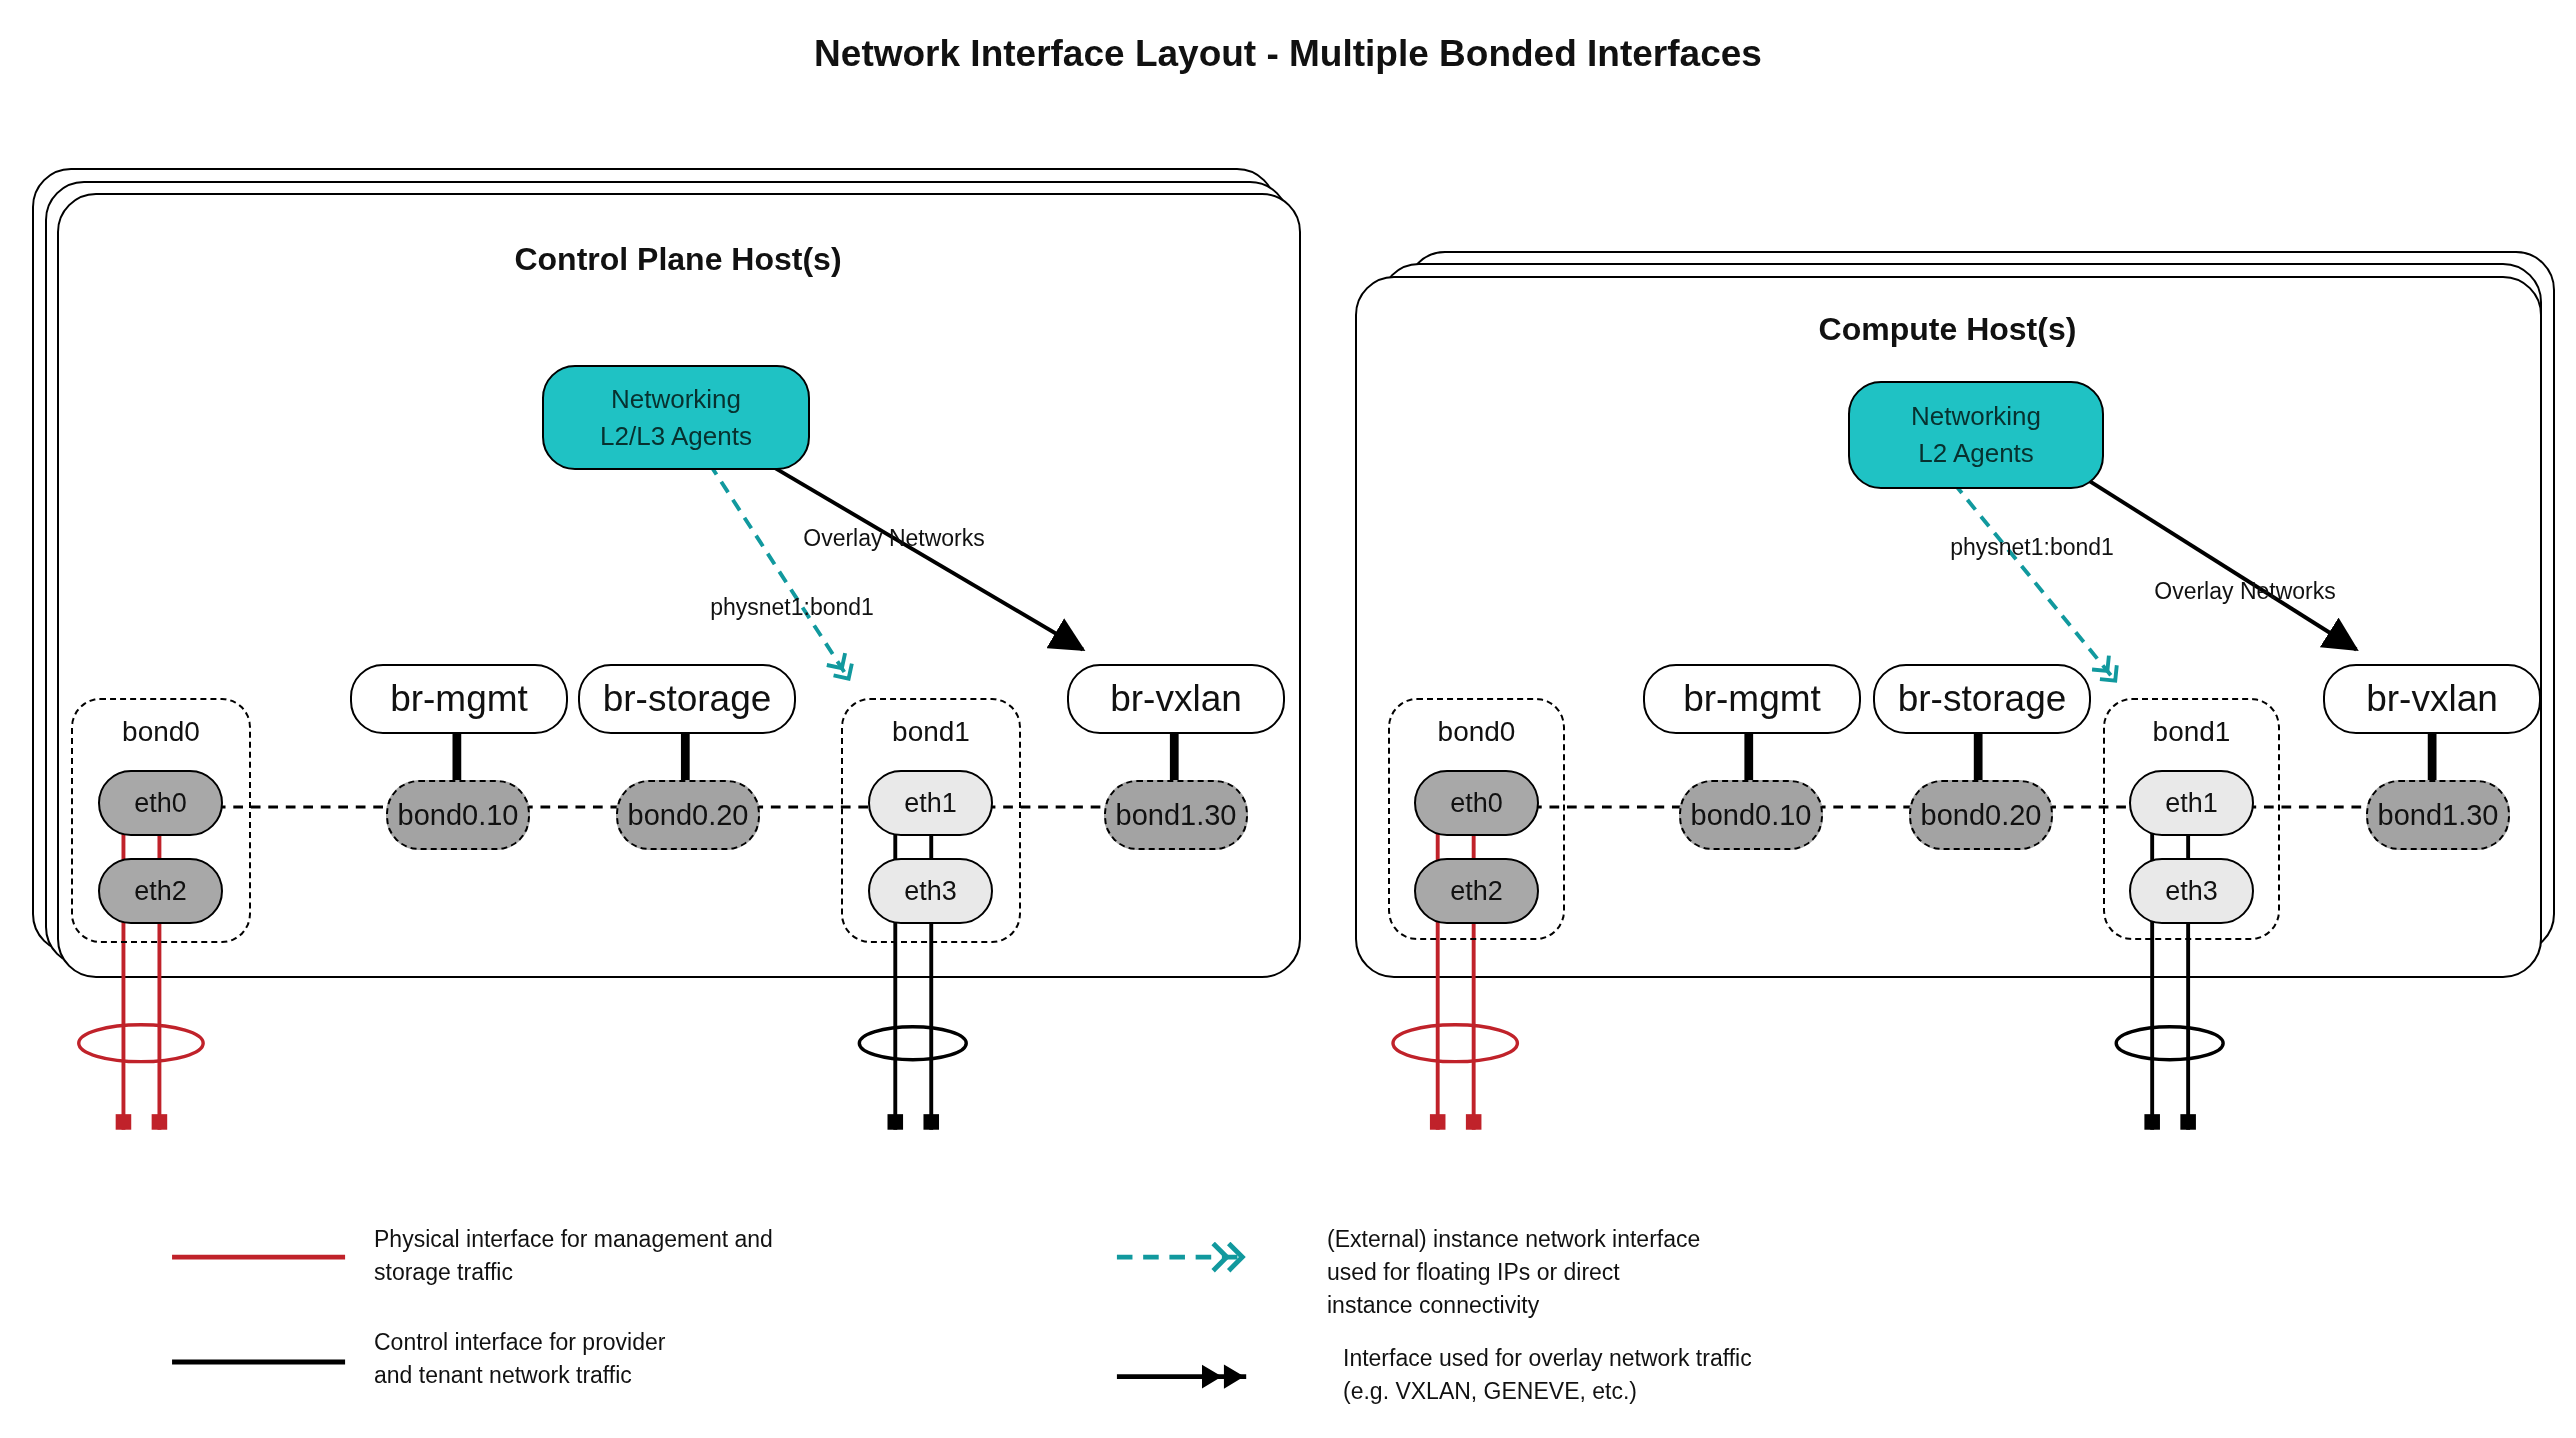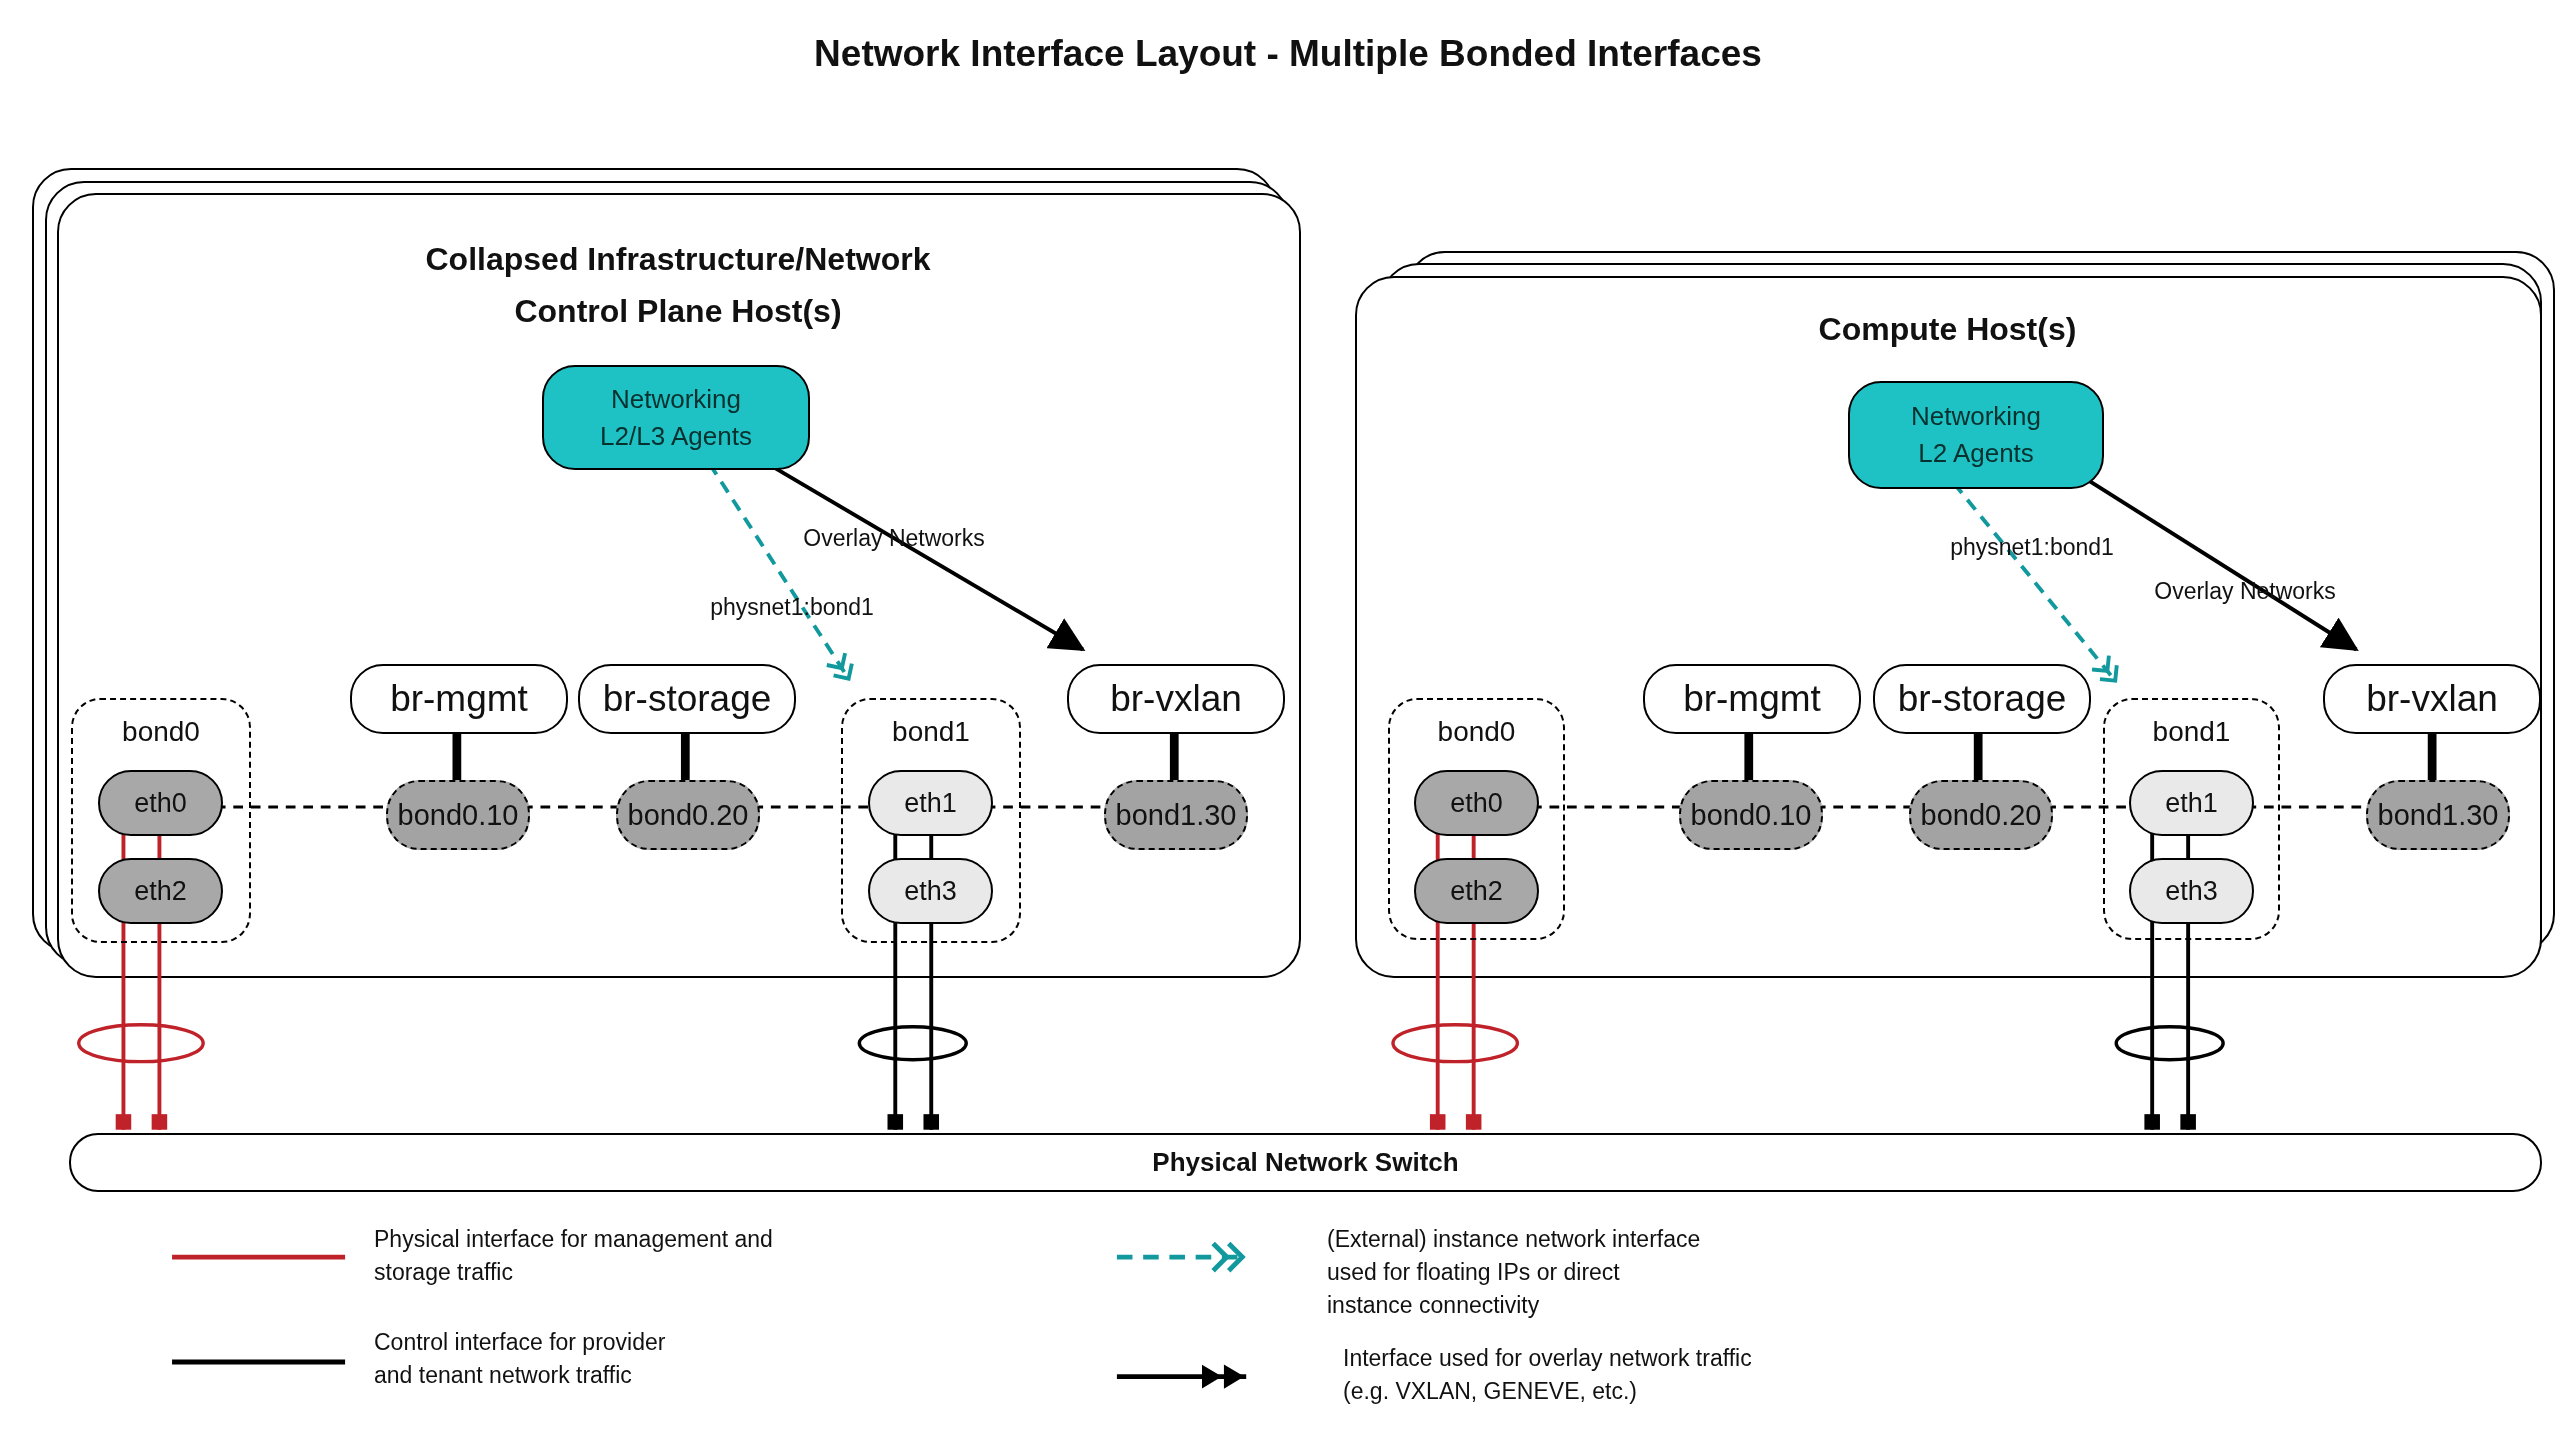--- a/index.html
+++ b/index.html
@@ -134,21 +134,20 @@
     <line x1="2010" y1="497" x2="2176" y2="700" stroke="#11999e" stroke-width="4" stroke-dasharray="13 9" marker-end="url(#chev)"></line>
     <line x1="2150" y1="495" x2="2424" y2="668" stroke="#000" stroke-width="4" marker-end="url(#tri)"></line>
 
     <line x1="177" y1="1293" x2="355" y2="1293" stroke="#c0222a" stroke-width="5"></line>
     <line x1="177" y1="1401" x2="355" y2="1401" stroke="#000" stroke-width="5"></line>
     <line x1="1149" y1="1293" x2="1278" y2="1293" stroke="#11999e" stroke-width="5" stroke-dasharray="16 11" marker-end="url(#chev)"></line>
     <line x1="1149" y1="1416" x2="1282" y2="1416" stroke="#000" stroke-width="5" marker-end="url(#dbltri)"></line>
   </svg>
 
   <div class="abs host-title z3" style="left:289px;top:233px;width:778px;">
-    <div>Collapsed Infrastructure/Network</div>
     <div>Control Plane Host(s)</div>
   </div>
 
   <div class="abs agent z3" style="left:542px;top:365px;width:264px;height:101px;">
     <div>Networking</div>
     <div>L2/L3 Agents</div>
   </div>
 
   <div class="abs small-label z3" style="left:894px;top:538px;">Overlay Networks</div>
   <div class="abs small-label z3" style="left:792px;top:607px;">physnet1:bond1</div>
@@ -196,21 +195,20 @@
   <div class="abs bond z3" style="left:2103px;top:698px;width:173px;height:238px;">
     <div class="bond-label">bond1</div>
   </div>
   <div class="abs eth eth-light z3" style="left:2129px;top:770px;width:121px;height:62px;">eth1</div>
   <div class="abs eth eth-light z3" style="left:2129px;top:858px;width:121px;height:62px;">eth3</div>
 
   <div class="abs vlan z3" style="left:1679px;top:780px;width:140px;height:66px;">bond0.10</div>
   <div class="abs vlan z3" style="left:1909px;top:780px;width:140px;height:66px;">bond0.20</div>
   <div class="abs vlan z3" style="left:2366px;top:780px;width:140px;height:66px;">bond1.30</div>
 
-  <div class="abs switch-bar z3" style="left:69px;top:1133px;width:2469px;height:55px;">Physical Network Switch</div>
 
   <div class="abs legend-text z3" style="left:374px;top:1223px;">
     <div>Physical interface for management and</div>
     <div>storage traffic</div>
   </div>
   <div class="abs legend-text z3" style="left:374px;top:1326px;">
     <div>Control interface for provider</div>
     <div>and tenant network traffic</div>
   </div>
   <div class="abs legend-text z3" style="left:1327px;top:1223px;">

